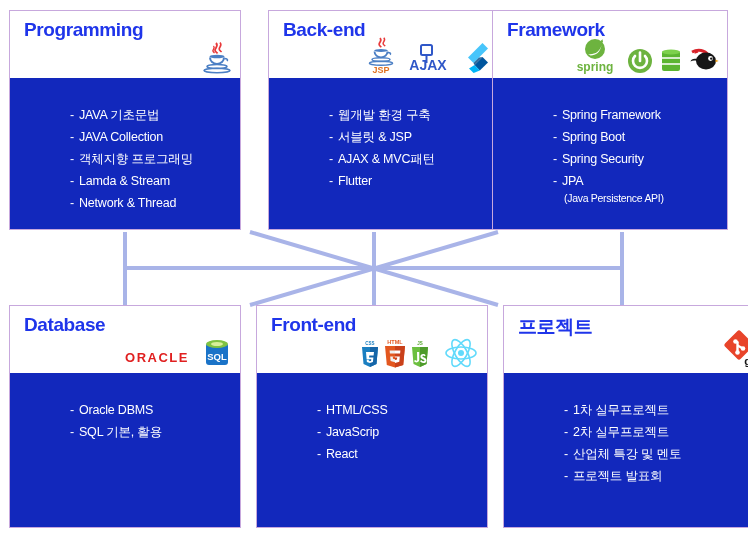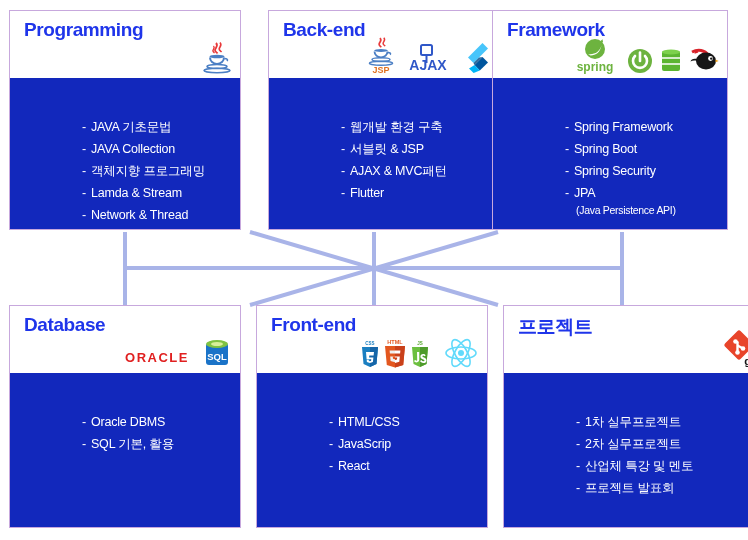--- a/index.html
+++ b/index.html
@@ -44,21 +44,21 @@
     height:42px;
   }
   .card-body{
     box-sizing:border-box;
     background:#1228bc;
     border-left:1px solid #c7a8dd;
     border-right:1px solid #c7a8dd;
     border-bottom:1px solid #c7a8dd;
     padding:22px 0 10px 0;
   }
-  .item-list{list-style:none;margin:16px;padding:0 0 0 56px;}
+  .item-list{list-style:none;margin:4px;padding:0 0 0 56px;}
   .item-list li{
     color:#ffffff;
     font-size:12.5px;
     line-height:22px;
     white-space:nowrap;
     letter-spacing:-0.2px;
   }
   .item-list li .dash{margin-right:5px;}
   .item-sub{
     display:block;

